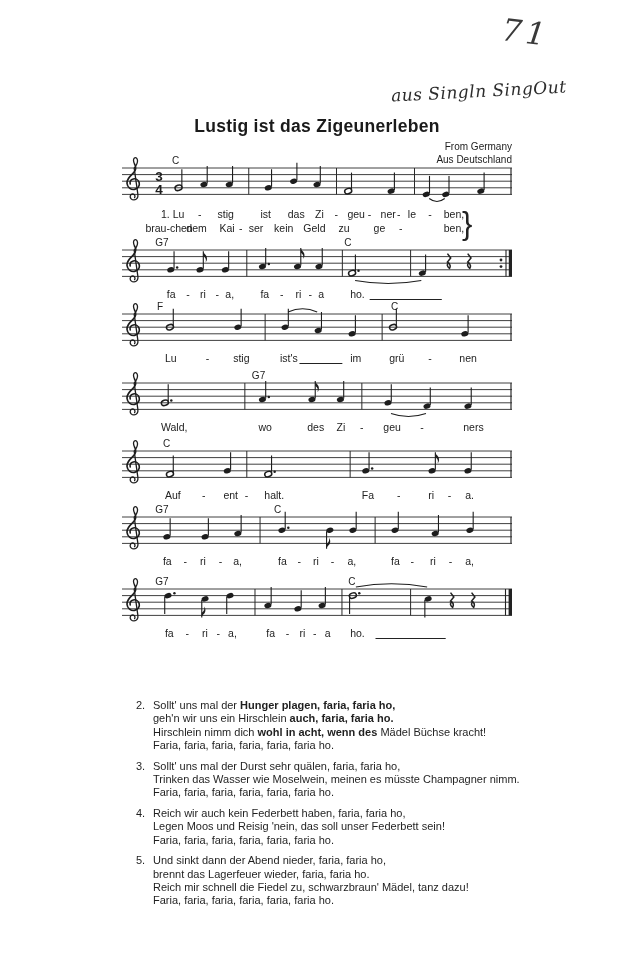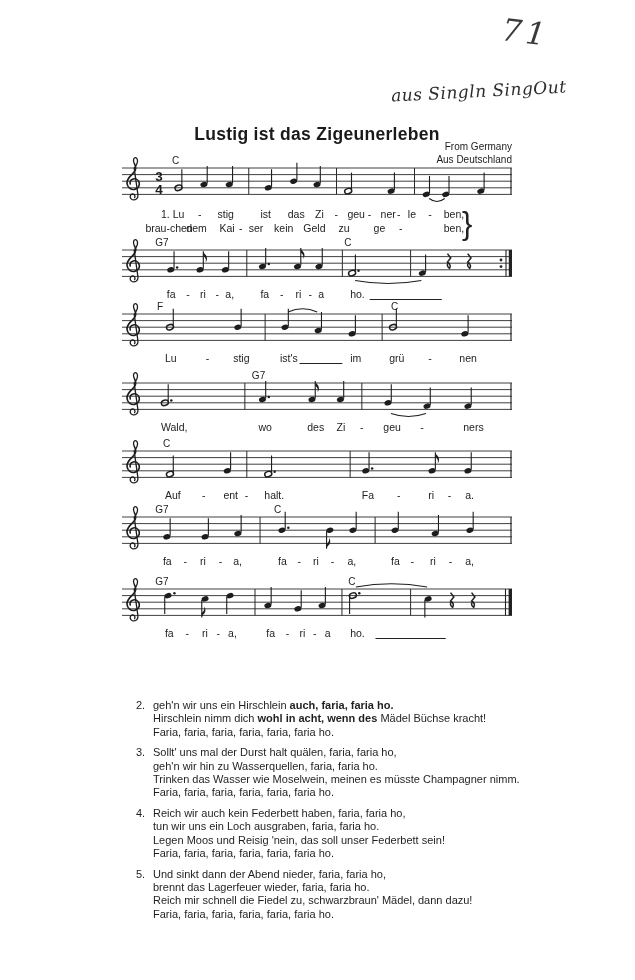--- a/index.html
+++ b/index.html
@@ -2,21 +2,21 @@
 <html><head>
 <meta charset="utf-8">
 <style>
   html,body{margin:0;padding:0;background:#fff;}
   body{width:635px;height:980px;font-family:"Liberation Sans",sans-serif;}
   .page{position:relative;width:635px;height:980px;background:#ffffff;overflow:hidden;color:#222;}
   .hand-number{position:absolute;top:14px;left:502px;font-size:31px;color:#3a3a3a;
     font-family:"DejaVu Serif",serif;font-style:italic;transform:rotate(7deg);letter-spacing:4px;}
   .hand-note{position:absolute;top:81px;left:391px;font-size:17px;color:#2d2d2d;
     font-family:"DejaVu Serif",serif;font-style:italic;transform:rotate(-3deg);letter-spacing:.5px;white-space:nowrap;}
-  .title{position:absolute;top:124px;left:122px;width:390px;text-align:center;
+  .title{position:absolute;top:116px;left:122px;width:390px;text-align:center;
     font-size:17.5px;font-weight:bold;color:#1a1a1a;letter-spacing:.3px;}
   .origin{position:absolute;top:140px;left:122px;width:390px;text-align:right;
     font-size:10px;line-height:1.32;color:#1c1c1c;}
   #music .staff{position:absolute;left:119px;}
   #verses{position:absolute;left:136px;top:699px;width:430px;font-size:11px;line-height:13.3px;color:#1f1f1f;}
   .verse{display:flex;margin-bottom:7.5px;}
   .vnum{width:17px;flex:none;}
   .vbody{flex:1;}
   .bold{font-weight:bold;}
 </style>
@@ -377,46 +377,45 @@
           <text x="191.1" y="62" font-size="10.5" fill="#222">-</text>
           <text x="202.8" y="62" font-size="10.5" fill="#222">a</text>
           <text x="228.14999999999998" y="62" font-size="10.5" fill="#222">ho.</text>
           <line x1="253.5" y1="63.5" x2="323.7" y2="63.5" stroke="#222" stroke-width="1.1"></line>
         </svg></div>
     </div>
   <div id="verses">
       <div class="verse">
         <span class="vnum">2.</span>
         <div class="vbody">
+          <div class="vline"><span>Sollt' uns mal der </span><span class="bold">Hunger plagen, faria, faria ho,</span></div>
           <div class="vline"><span>geh'n wir uns ein Hirschlein </span><span class="bold">auch, faria, faria ho.</span></div>
           <div class="vline"><span>Hirschlein nimm dich </span><span class="bold">wohl in acht, wenn des</span><span> Mädel Büchse kracht!</span></div>
           <div class="vline"><span>Faria, faria, faria, faria, faria, faria ho.</span></div>
         </div>
       </div>
       <div class="verse">
         <span class="vnum">3.</span>
         <div class="vbody">
-          <div class="vline"><span>Sollt' uns mal der Durst halt quälen, faria, faria ho,</span></div>
-          <div class="vline"><span>geh'n wir hin zu Wasserquellen, faria, faria ho.</span></div>
+          <div class="vline"><span>Sollt' uns mal der Durst sehr quälen, faria, faria ho,</span></div>
           <div class="vline"><span>Trinken das Wasser wie Moselwein, meinen es müsste Champagner nimm.</span></div>
           <div class="vline"><span>Faria, faria, faria, faria, faria, faria ho.</span></div>
         </div>
       </div>
       <div class="verse">
         <span class="vnum">4.</span>
         <div class="vbody">
           <div class="vline"><span>Reich wir auch kein Federbett haben, faria, faria ho,</span></div>
-          <div class="vline"><span>tun wir uns ein Loch ausgraben, faria, faria ho.</span></div>
           <div class="vline"><span>Legen Moos und Reisig 'nein, das soll unser Federbett sein!</span></div>
           <div class="vline"><span>Faria, faria, faria, faria, faria, faria ho.</span></div>
         </div>
       </div>
       <div class="verse">
         <span class="vnum">5.</span>
         <div class="vbody">
           <div class="vline"><span>Und sinkt dann der Abend nieder, faria, faria ho,</span></div>
           <div class="vline"><span>brennt das Lagerfeuer wieder, faria, faria ho.</span></div>
-          <div class="vline"><span>Reich mir schnell die Fiedel zu, schwarzbraun' Mädel, dann dazu!</span></div>
+          <div class="vline"><span>Reich mir schnell die Fiedel zu, schwarzbraun' Mädel, tanz dazu!</span></div>
           <div class="vline"><span>Faria, faria, faria, faria, faria, faria ho.</span></div>
         </div>
       </div>
     </div>
 </div>
 
 </body></html>

